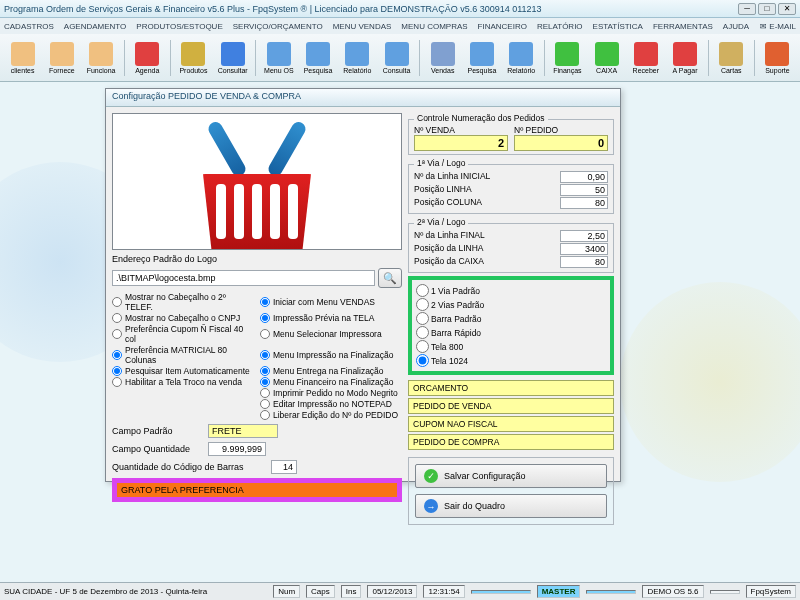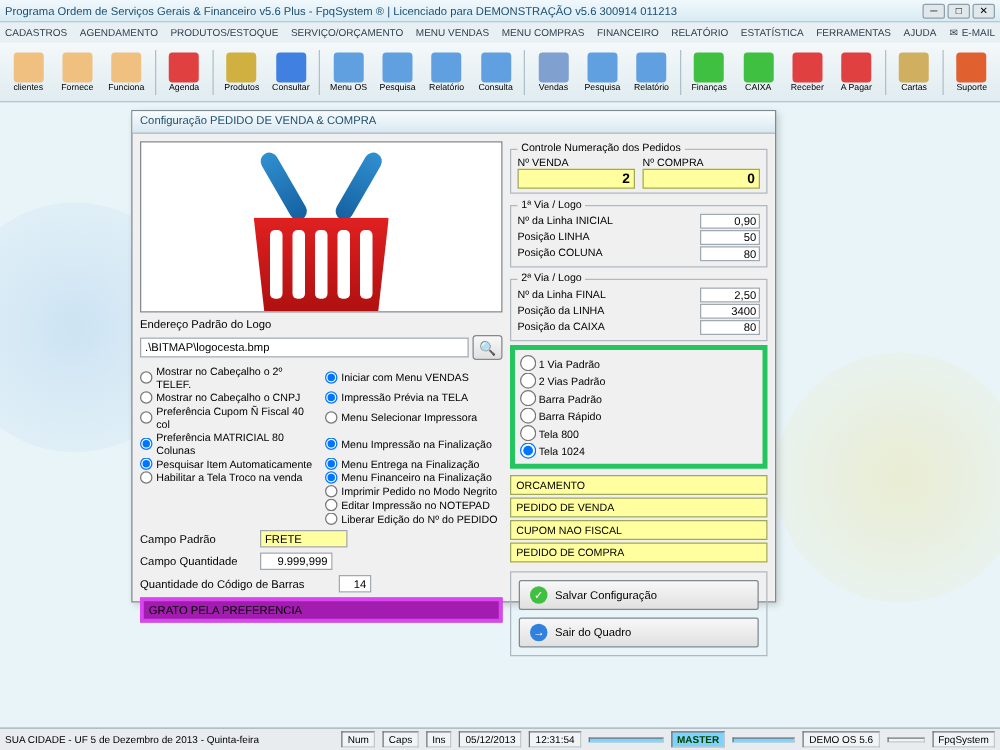--- a/index.html
+++ b/index.html
@@ -33,21 +33,21 @@
 .basket-handle::after { right: 10px; transform: rotate(30deg); }
 .path-row { display: flex; gap: 3px; align-items: center; }
 .path-row input { flex: 1; border: 1px solid #a0a8b0; padding: 2px 3px; font-size: 9px; }
 .path-row button { width: 24px; height: 20px; border: 1px solid #808890; background: linear-gradient(#f8f8f8,#e0e0e0); border-radius: 3px; cursor: pointer; font-size: 11px; }
 .opts-grid { display: grid; grid-template-columns: 1fr 1fr; gap: 1px 6px; font-size: 8.5px; }
 .opt { display: flex; align-items: center; gap: 3px; }
 .opt input { width: 10px; height: 10px; }
 .campo-row { display: flex; align-items: center; gap: 4px; font-size: 9px; }
 .campo-row label { width: 92px; }
 .campo-row input { border: 1px solid #a0a8b0; padding: 1px 3px; font-size: 9px; }
-.yellow-box { background: #a21caf; border: 3px solid #d946ef; padding: 2px 4px; font-size: 9px; }
+.yellow-box { background: #f97316; border: 5px solid #d946ef; padding: 2px 4px; font-size: 9px; }
 .grp { border: 1px solid #b0b8c0; padding: 5px 5px 3px; position: relative; margin-top: 6px; }
 .grp-title { position: absolute; top: -7px; left: 5px; background: #f0f0f0; padding: 0 3px; font-size: 8.5px; }
 .num-boxes { display: flex; gap: 6px; }
 .num-box { flex: 1; }
 .num-box label { font-size: 8.5px; display: block; }
 .num-box input { width: 100%; background: #ffffa0; border: 1px solid #a0a860; text-align: right; padding: 1px 3px; font-size: 11px; font-weight: bold; }
 .vr { display: flex; justify-content: space-between; font-size: 8.5px; margin: 1px 0; }
 .vr input { width: 48px; text-align: right; border: 1px solid #a0a8b0; padding: 0 2px; font-size: 9px; }
 .radio-grid { display: grid; grid-template-columns: 1fr; gap: 1px 4px; font-size: 8.5px; border: 4px solid #22c55e; padding: 4px; }
 .radio-grid label { display: flex; align-items: center; gap: 2px; }
@@ -235,21 +235,21 @@
 
       <div class="right-col">
         <div class="grp">
           <div class="grp-title">Controle Numeração dos Pedidos</div>
           <div class="num-boxes">
             <div class="num-box">
               <label>Nº VENDA</label>
               <input value="2" style="">
             </div>
             <div class="num-box">
-              <label>Nº COMPRA</label>
+              <label>Nº PEDIDO</label>
               <input value="0" style="">
             </div>
           </div>
         </div>
         <div class="grp">
           <div class="grp-title">1ª Via / Logo</div>
           <div id="via1rows">
               <div class="vr">
                 <span>Nº da Linha INICIAL</span>
                 <input value="0,90" style="">

